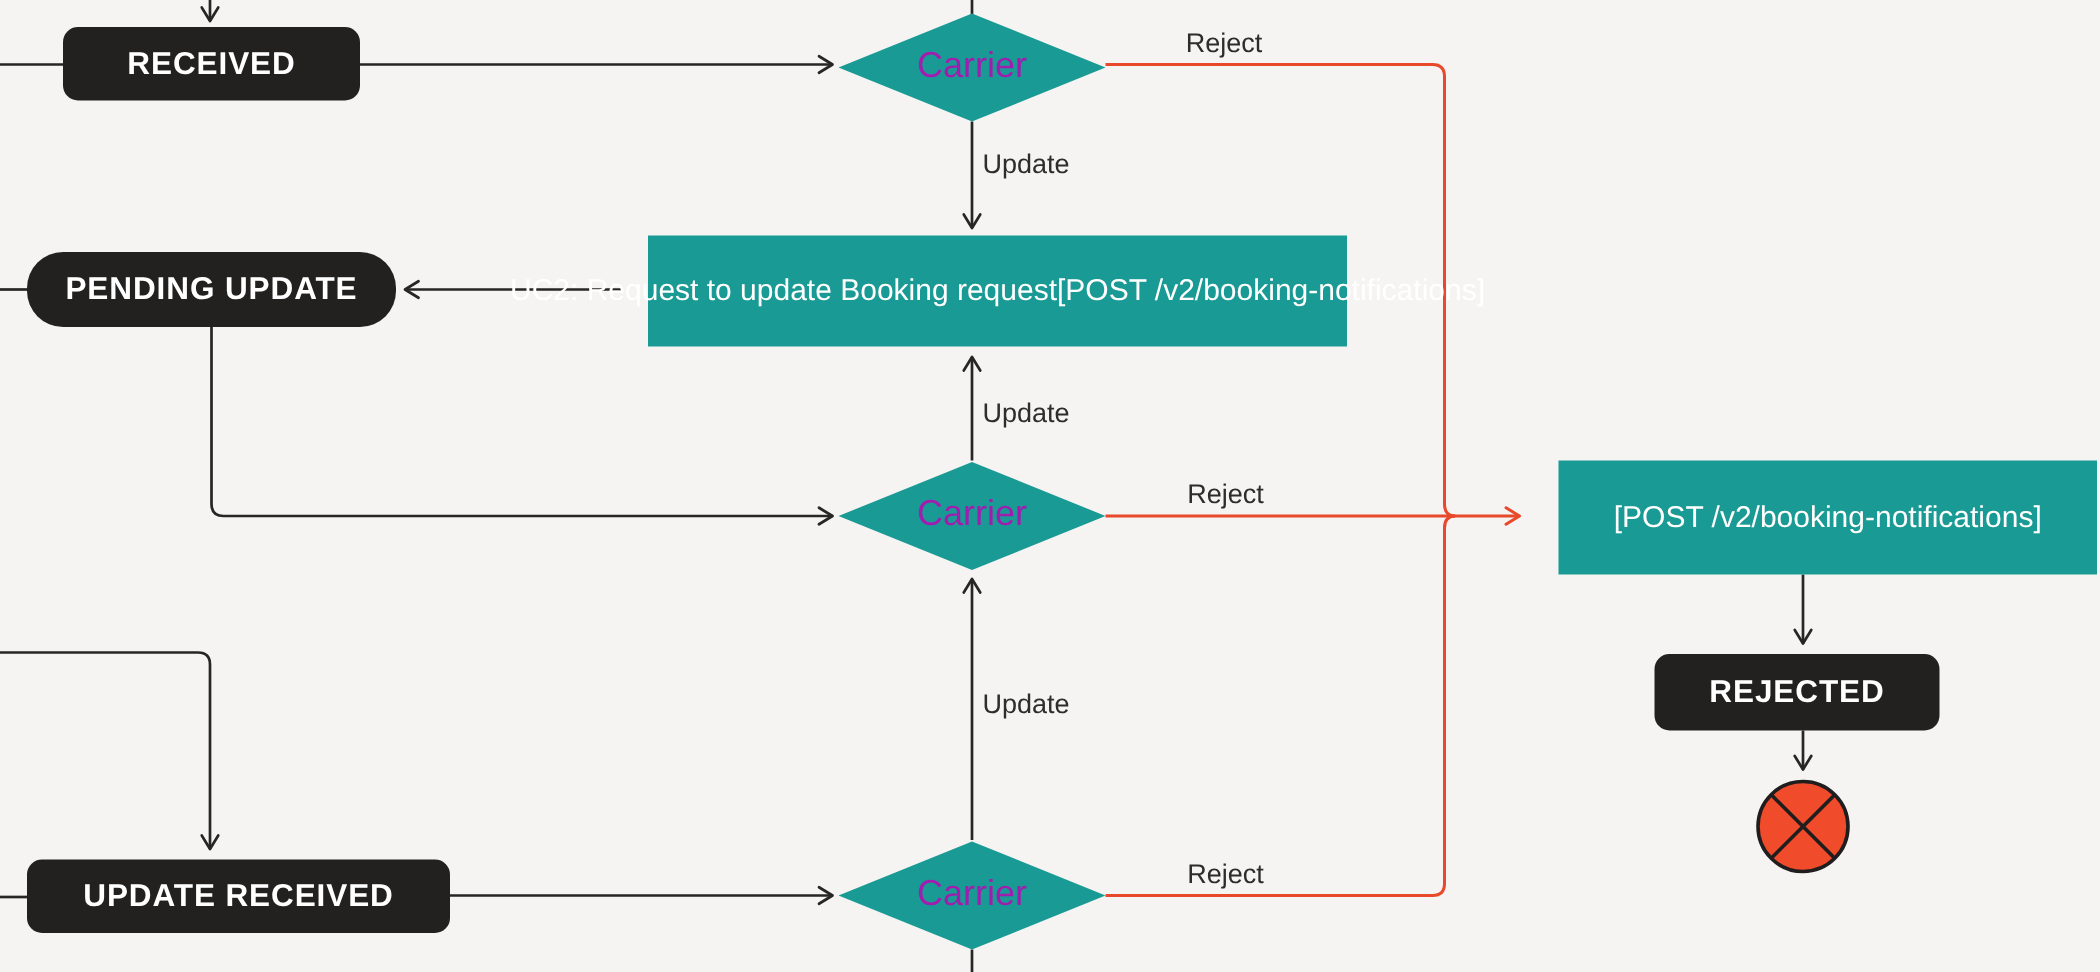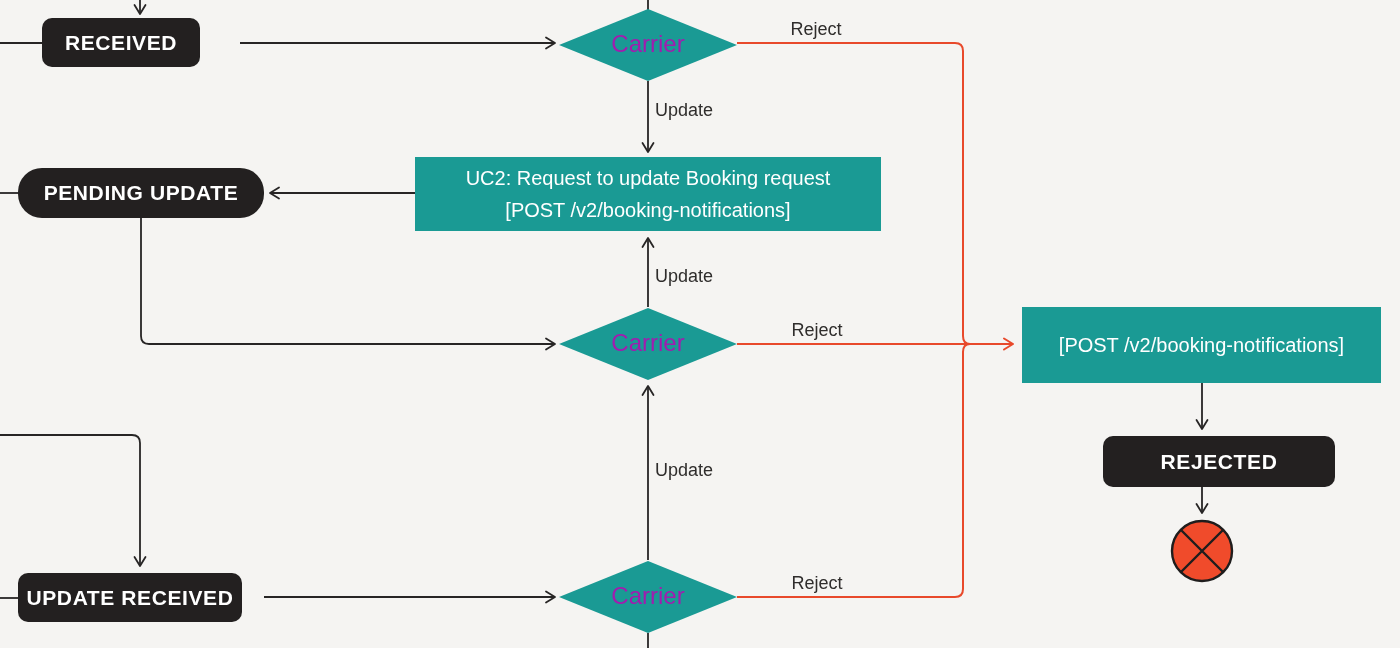--- a/index.html
+++ b/index.html
@@ -11,21 +11,21 @@
   .canvas svg{position:absolute;left:0;top:0;}
   .node{position:absolute;display:flex;align-items:center;justify-content:center;box-sizing:border-box;}
   .state{
     background:#232020;color:#ffffff;border-radius:10px;
     font-size:21px;font-weight:600;letter-spacing:0.6px;
     text-align:center;
   }
   .uc{
     background:#1a9a94;color:#ffffff;
     font-size:20px;font-weight:500;line-height:1.6;
-    text-align:center;flex-direction:column;
+    text-align:center;flex-direction:row;margin-left:17px;
   }
   .uc .uc-line{white-space:nowrap;}
   .diamond-label{
     position:absolute;color:#a21caf;font-size:24px;font-weight:500;
     transform:translate(-50%,-50%);white-space:nowrap;
   }
   .edge-label{
     position:absolute;color:#2f2d2c;font-size:18px;
     transform:translate(-50%,-50%);white-space:nowrap;
   }
@@ -73,33 +73,33 @@
     <polygon points="559,45 648,9 737,45 648,81" fill="#1a9a94"></polygon>
     <polygon points="559,344 648,308 737,344 648,380" fill="#1a9a94"></polygon>
     <polygon points="559,597 648,561 737,597 648,633" fill="#1a9a94"></polygon>
 
     <g>
       <circle cx="1202" cy="551" r="30" fill="#f04b2b" stroke="#1f1d1d" stroke-width="2.4"></circle>
       <path d="M1181,530 L1223,572 M1223,530 L1181,572" stroke="#1f1d1d" stroke-width="2.4" fill="none"></path>
     </g>
   </svg>
 
-  <div class="node state" style="left:42px;top:18px;width:158px;height:49px;">
+  <div class="node state" style="left:42px;top:18px;width:198px;height:49px;">
     <span>RECEIVED</span>
   </div>
 
   <div class="node state" style="left:18px;top:168px;width:246px;height:50px;border-radius:24px;">
     <span>PENDING UPDATE</span>
   </div>
 
-  <div class="node state" style="left:18px;top:573px;width:224px;height:49px;">
+  <div class="node state" style="left:18px;top:573px;width:282px;height:49px;">
     <span>UPDATE RECEIVED</span>
   </div>
 
-  <div class="node state" style="left:1103px;top:436px;width:232px;height:51px;">
+  <div class="node state" style="left:1103px;top:436px;width:190px;height:51px;">
     <span>REJECTED</span>
   </div>
 
   <div class="node uc" style="left:415px;top:157px;width:466px;height:74px;">
     <div class="uc-line">UC2: Request to update Booking request</div>
     <div class="uc-line">[POST /v2/booking-notifications]</div>
   </div>
 
   <div class="node uc" style="left:1022px;top:307px;width:359px;height:76px;">
     <div class="uc-line">[POST /v2/booking-notifications]</div>

